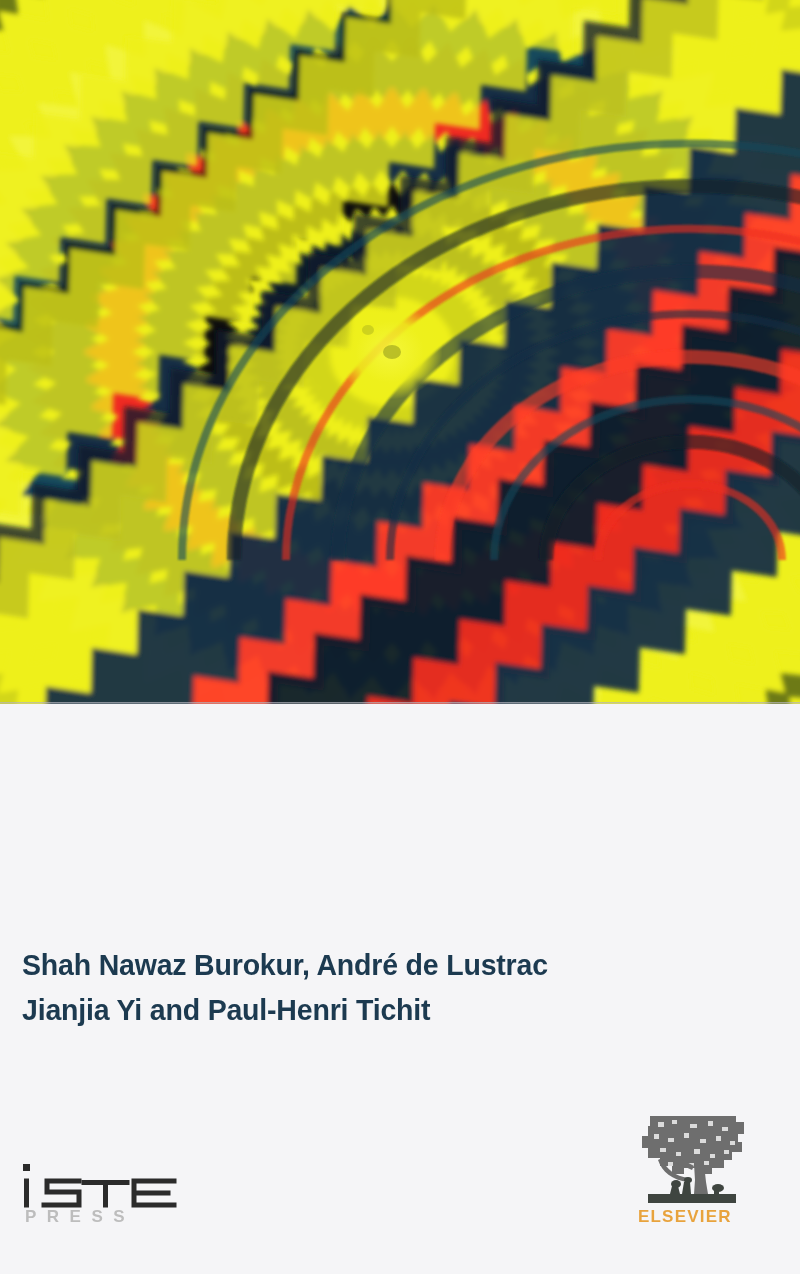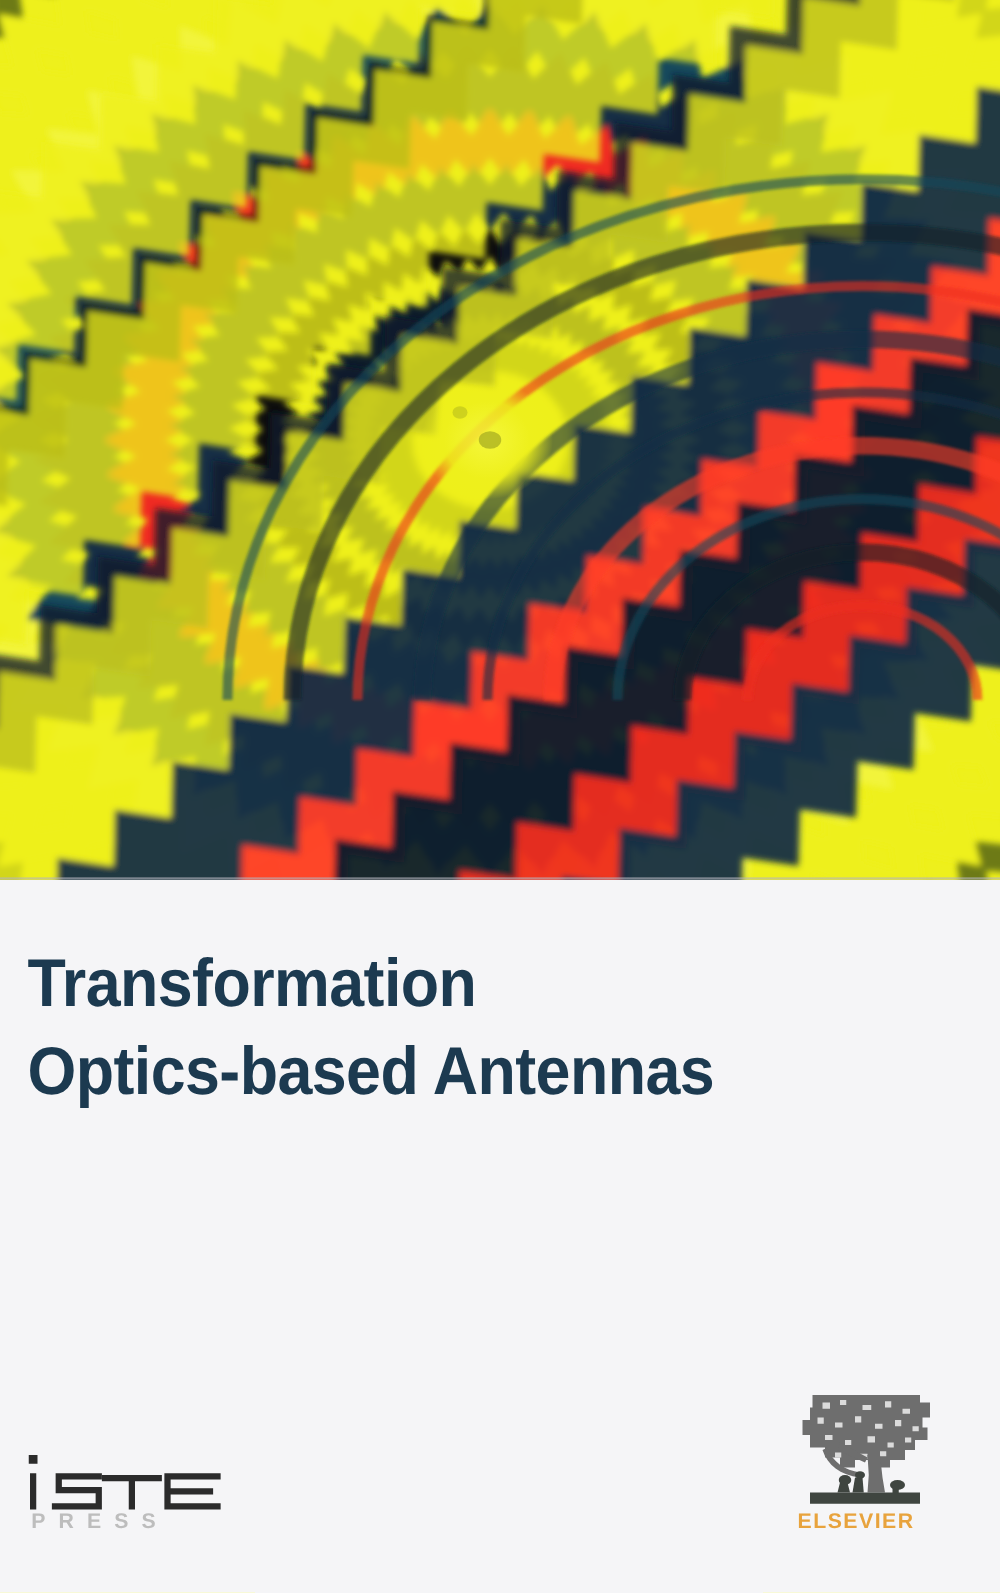--- a/index.html
+++ b/index.html
@@ -192,25 +192,25 @@
         <ellipse cx="392" cy="352" rx="120" ry="108" fill="url(#coreGlow)" opacity="0.85"></ellipse>
         <ellipse cx="392" cy="352" rx="9" ry="7" fill="#8d9419" opacity="0.55"></ellipse>
         <ellipse cx="368" cy="330" rx="6" ry="5" fill="#a7ad1c" opacity="0.45"></ellipse>
       </g>
     </svg>
   </div>
   <div class="art-edge"></div>
 
   <div class="lower">
 
-    <div class="title-block">
-      <div class="title-line">Transformation</div>
-      <div class="title-line">Optics-based Antennas</div>
+
+    <div class="authors-block">
+      <div class="author-line">Shah Nawaz Burokur, André de Lustrac</div>
+      <div class="author-line">Jianjia Yi and Paul-Henri Tichit</div>
     </div>
-
 
     <div class="iste-logo">
       <svg width="165" height="70" viewBox="0 0 165 70">
         <g fill="none" stroke="#2b2b2b" stroke-width="5" stroke-linecap="square">
 
           <rect x="1" y="4" width="7" height="7" fill="#2b2b2b" stroke="none"></rect>
 
           <path d="M4.5 21 L4.5 45"></path>
 
           <path d="M57 21 L25 21 L25 32 L57 32 L57 45 L22 45"></path>

